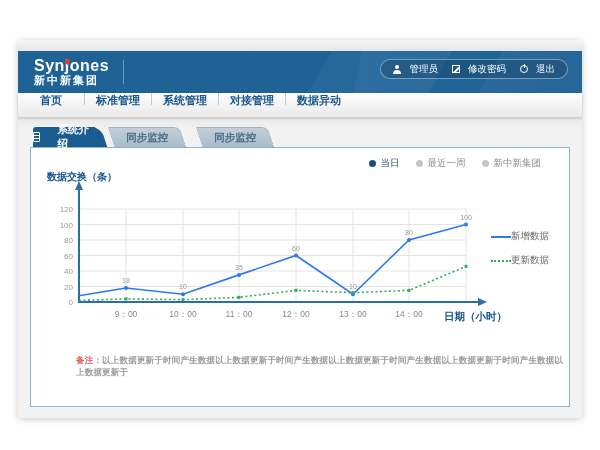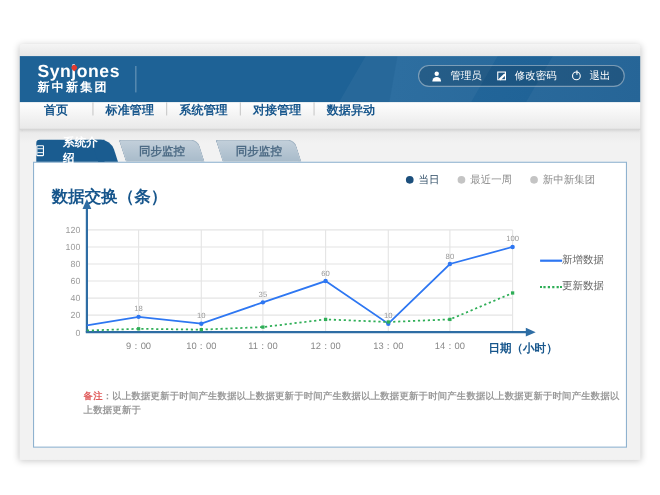--- a/index.html
+++ b/index.html
@@ -62,21 +62,21 @@
 
   .panel { position:absolute; left:12px; top:29px; width:540px; height:260px;
     background:#fff; border:1px solid #8fb2cf; }
 
   .radio-group { position:absolute; right:28px; top:9px; display:flex; gap:16px; align-items:center; }
   .radio { display:flex; align-items:center; gap:5px; font-size:9.5px; color:#8d8d8d; cursor:pointer; }
   .radio .dot { width:7px; height:7px; border-radius:50%; background:#c4c4c4; }
   .radio.selected { color:#2c4a63; }
   .radio.selected .dot { background:#1c4f7c; }
 
-  .y-axis-title { position:absolute; left:16px; top:22px; font-size:15px; font-weight:bold; color:#17568c; }
+  .y-axis-title { position:absolute; left:16px; top:22px; font-size:10px; font-weight:bold; color:#17568c; }
   #chart { position:absolute; left:0; top:30px; width:540px; height:200px; }
   .legend { position:absolute; left:460px; top:82px; display:flex; flex-direction:column; gap:11px; }
   .legend-item { display:flex; align-items:center; gap:0; font-size:9.5px; color:#666; }
   .swatch { width:20px; height:0; }
   .swatch.solid { border-top:2px solid #2e77f2; }
   .swatch.dotted { border-top:2px dotted #2fae57; }
 
   .note { position:absolute; left:45px; top:207px; width:490px; font-size:8.5px; color:#9a9a9a; letter-spacing:.2px;font-weight:bold; }
   .note-label { color:#e05b5b; }
 </style>

